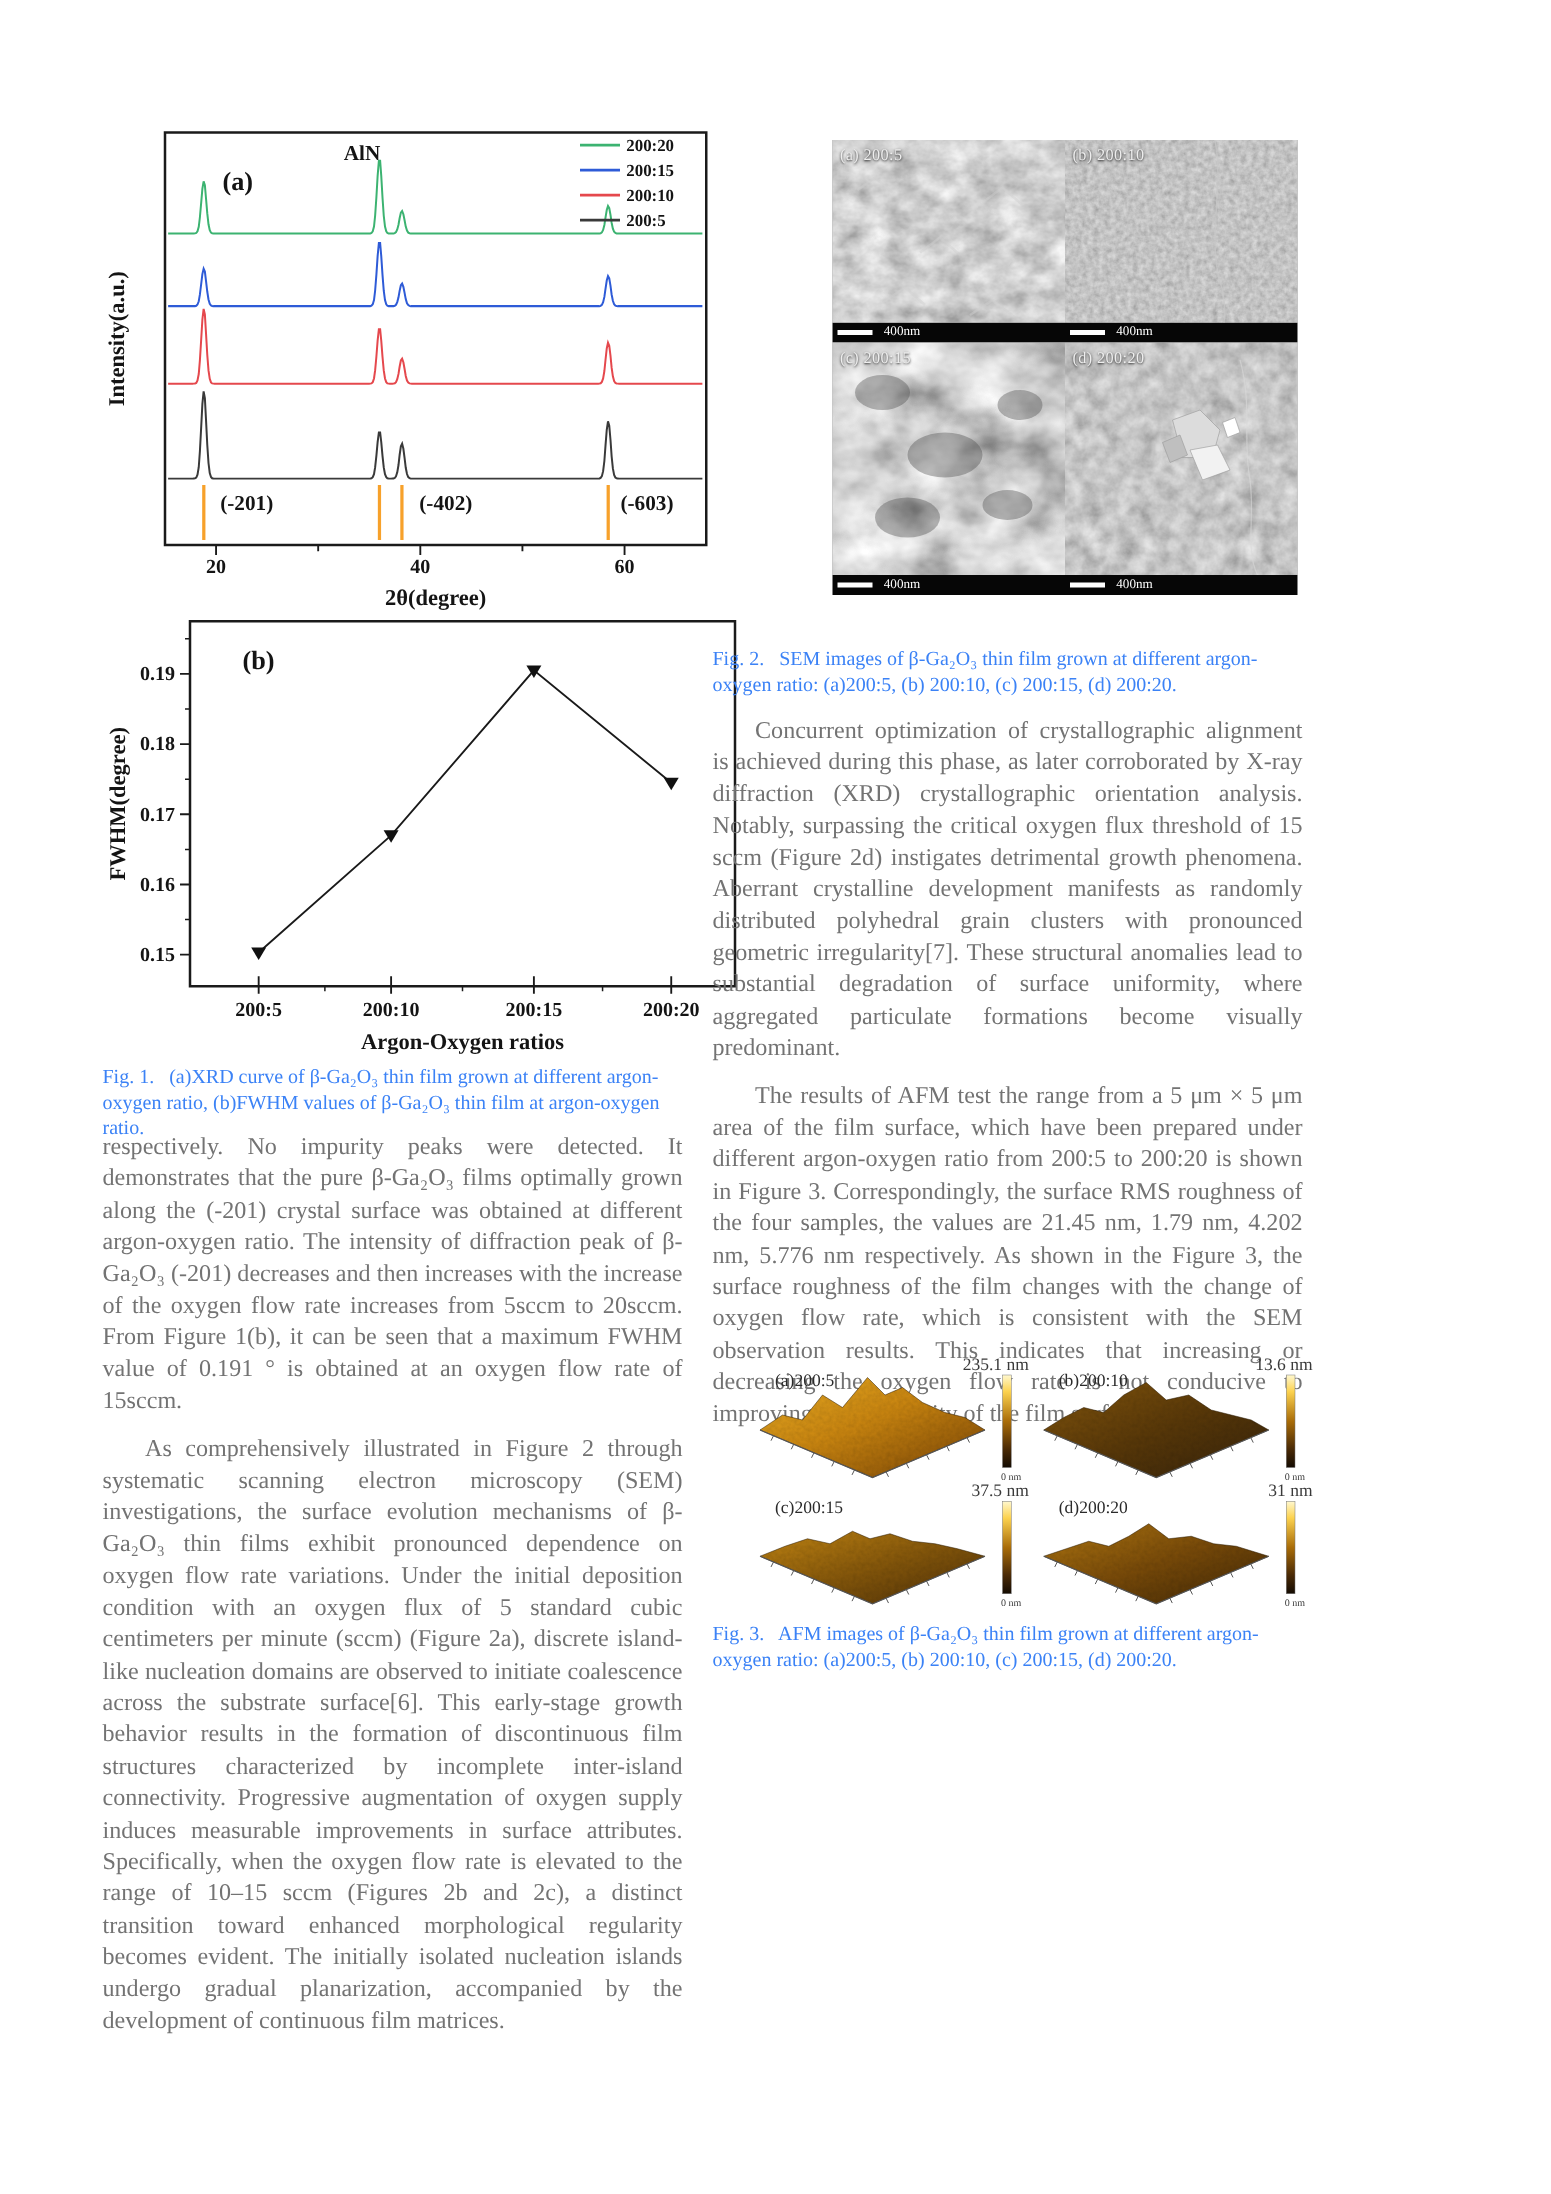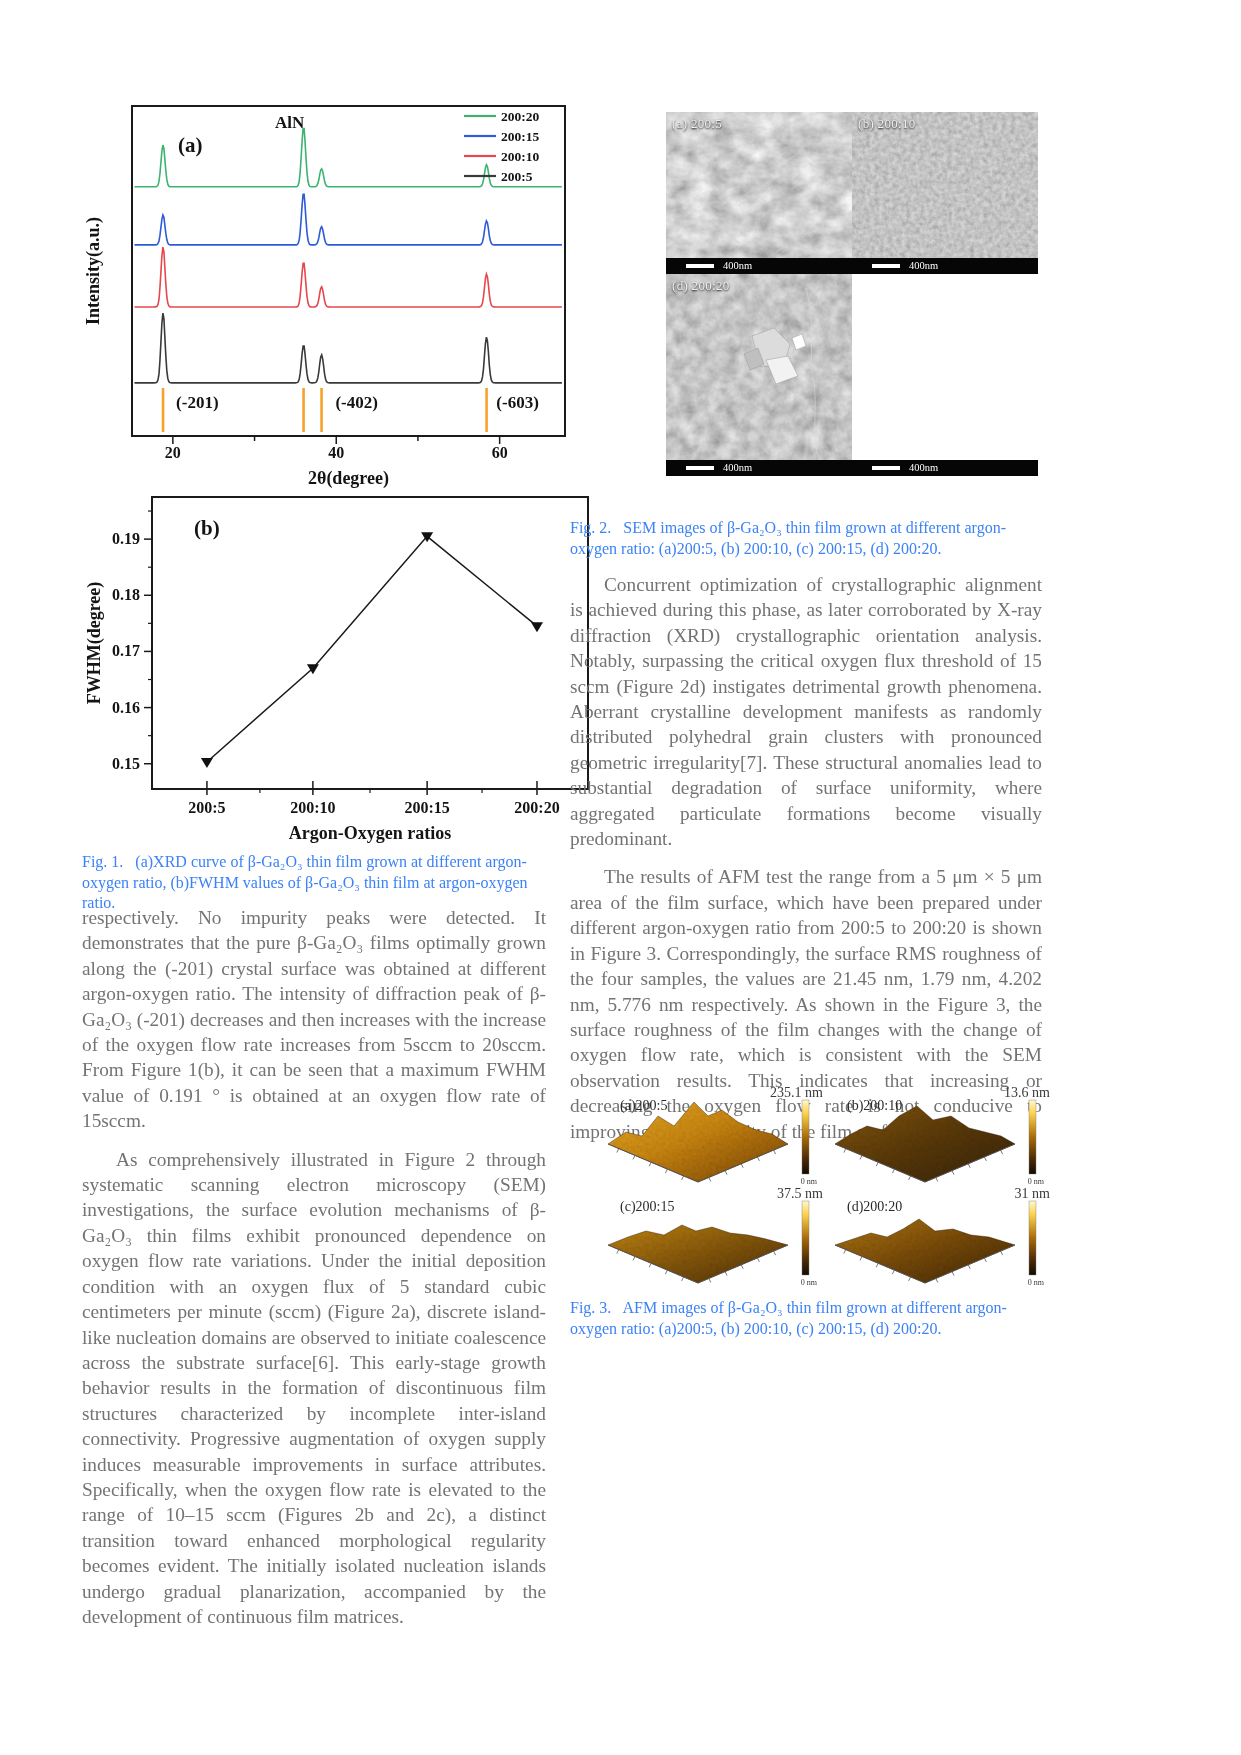--- a/index.html
+++ b/index.html
@@ -13,21 +13,21 @@
   svg text{font-family:"Liberation Serif","DejaVu Serif",serif}
   
   .sem{position:absolute;left:666px;top:112px;width:372px}
   .sem-row{display:flex}
   .sem-panel{position:relative;width:186px;overflow:hidden;background:#8e8e8e}
   .sem-panel.r1{height:146px}
   .sem-panel.r2{height:186px}
   .sem-label{position:absolute;top:4px;left:6px;font-size:13px;color:#eeeeee;
              text-shadow:0 1px 2px rgba(0,0,0,.95);letter-spacing:.3px}
   .sem-strip{display:flex;background:#060606;height:16px;align-items:center}
-  .sb{width:50%;display:flex;align-items:center;padding-left:20px}
+  .sb{width:50%;display:flex;align-items:center;padding-left:4px}
   .sb i{display:block;width:28px;height:4px;background:#fff;margin-right:9px}
   .sb span{color:#fff;font-size:10.5px;line-height:1}
   
   .afm{position:absolute;left:596px;top:1086px;width:450px;display:grid;
        grid-template-columns:223px 223px;gap:2px 4px}
   .afm-panel{position:relative;height:99px}
   .afm-panel svg{display:block;width:223px;height:99px}
   .afm-label{position:absolute;top:12px;left:24px;font-size:14px;color:#2a2a2a}
   .afm-max{position:absolute;top:-1px;right:-4px;font-size:14px;color:#3a3a3a;white-space:nowrap}
   .afm-min{position:absolute;bottom:-1px;right:2px;font-size:8px;color:#3a3a3a;white-space:nowrap}
@@ -233,20 +233,33 @@
           <span>400nm</span>
         </div>
       <div class="sb">
           <i></i>
           <span>400nm</span>
         </div>
     </div>
     <div class="sem-row">
       <div class="sem-panel r2">
         <svg width="186" height="186" viewBox="0 0 186 186">
+          <rect width="186" height="186" fill="#9a9a9a" filter="url(#semN2)"></rect>
+          <g fill="#4a4a4a" opacity="0.38">
+            <ellipse cx="40" cy="40" rx="22" ry="14"></ellipse>
+              <ellipse cx="90" cy="90" rx="30" ry="18"></ellipse>
+            <ellipse cx="150" cy="50" rx="18" ry="12"></ellipse>
+              <ellipse cx="60" cy="140" rx="26" ry="16"></ellipse>
+            <ellipse cx="140" cy="130" rx="20" ry="12"></ellipse>
+          </g>
+        </svg>
+        <span class="sem-label">(c) 200:15</span>
+      </div>
+      <div class="sem-panel r2">
+        <svg width="186" height="186" viewBox="0 0 186 186">
           <rect width="186" height="186" fill="#8a8a8a" filter="url(#semN3)"></rect>
           <path d="M140,14 C150,50 142,80 148,110 C152,140 144,165 154,186" stroke="#d8d8d8" stroke-width="1" fill="none" opacity="0.6"></path>
           <g stroke="#9a9a9a" stroke-width="0.5">
             <polygon points="86,62 108,54 124,70 118,92 94,92" fill="#dcdcdc"></polygon>
             <polygon points="100,86 122,82 132,102 110,110" fill="#f2f2f2"></polygon>
             <polygon points="78,80 92,74 98,90 84,96" fill="#bfbfbf"></polygon>
             <polygon points="126,64 136,60 140,72 130,76" fill="#ffffff"></polygon>
           </g>
         </svg>
         <span class="sem-label">(d) 200:20</span>

